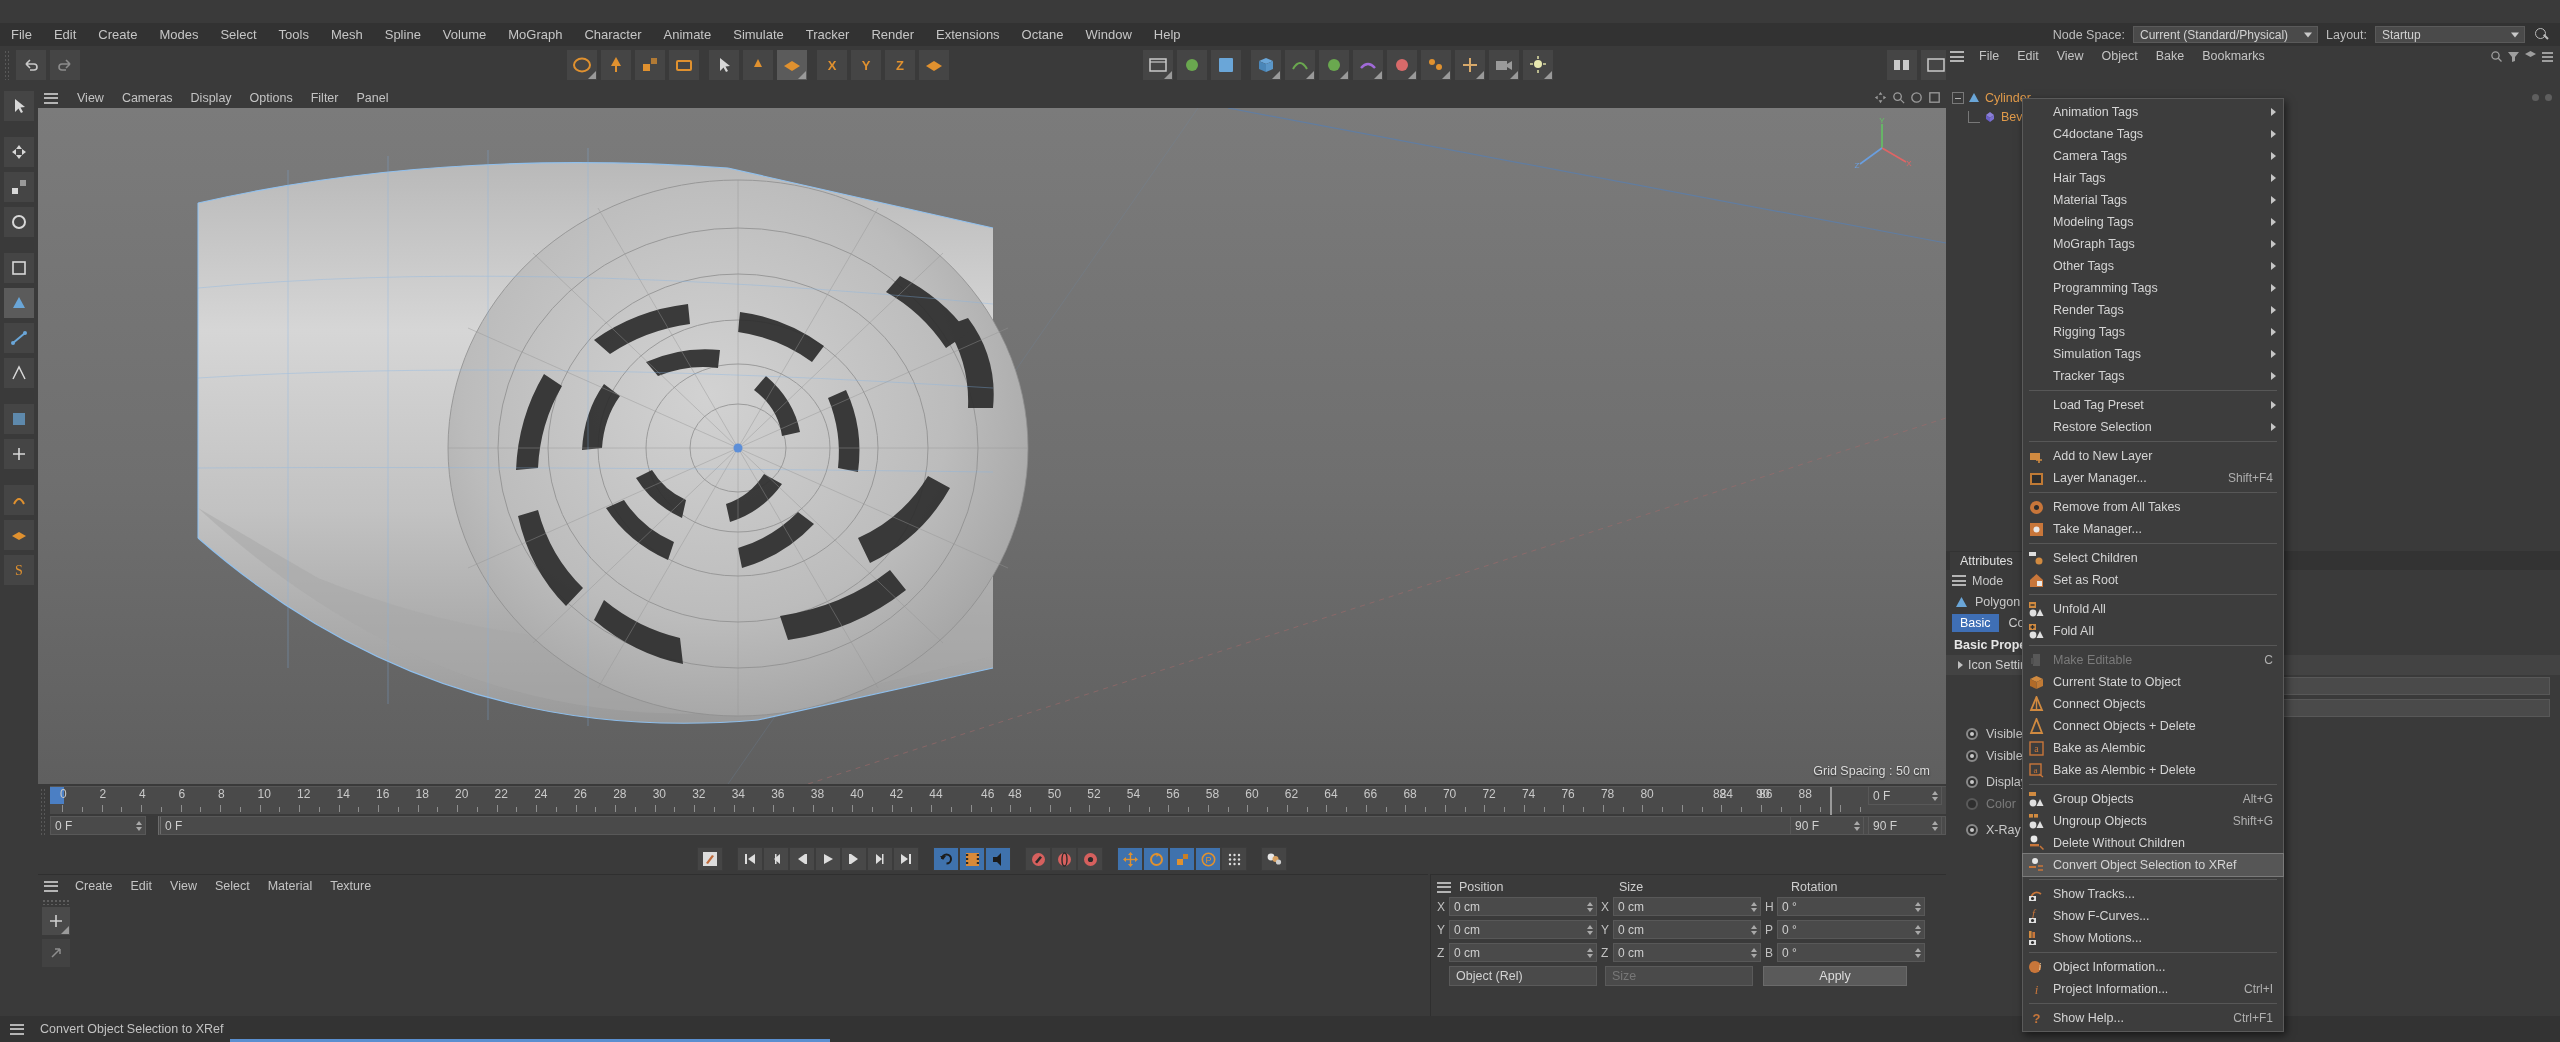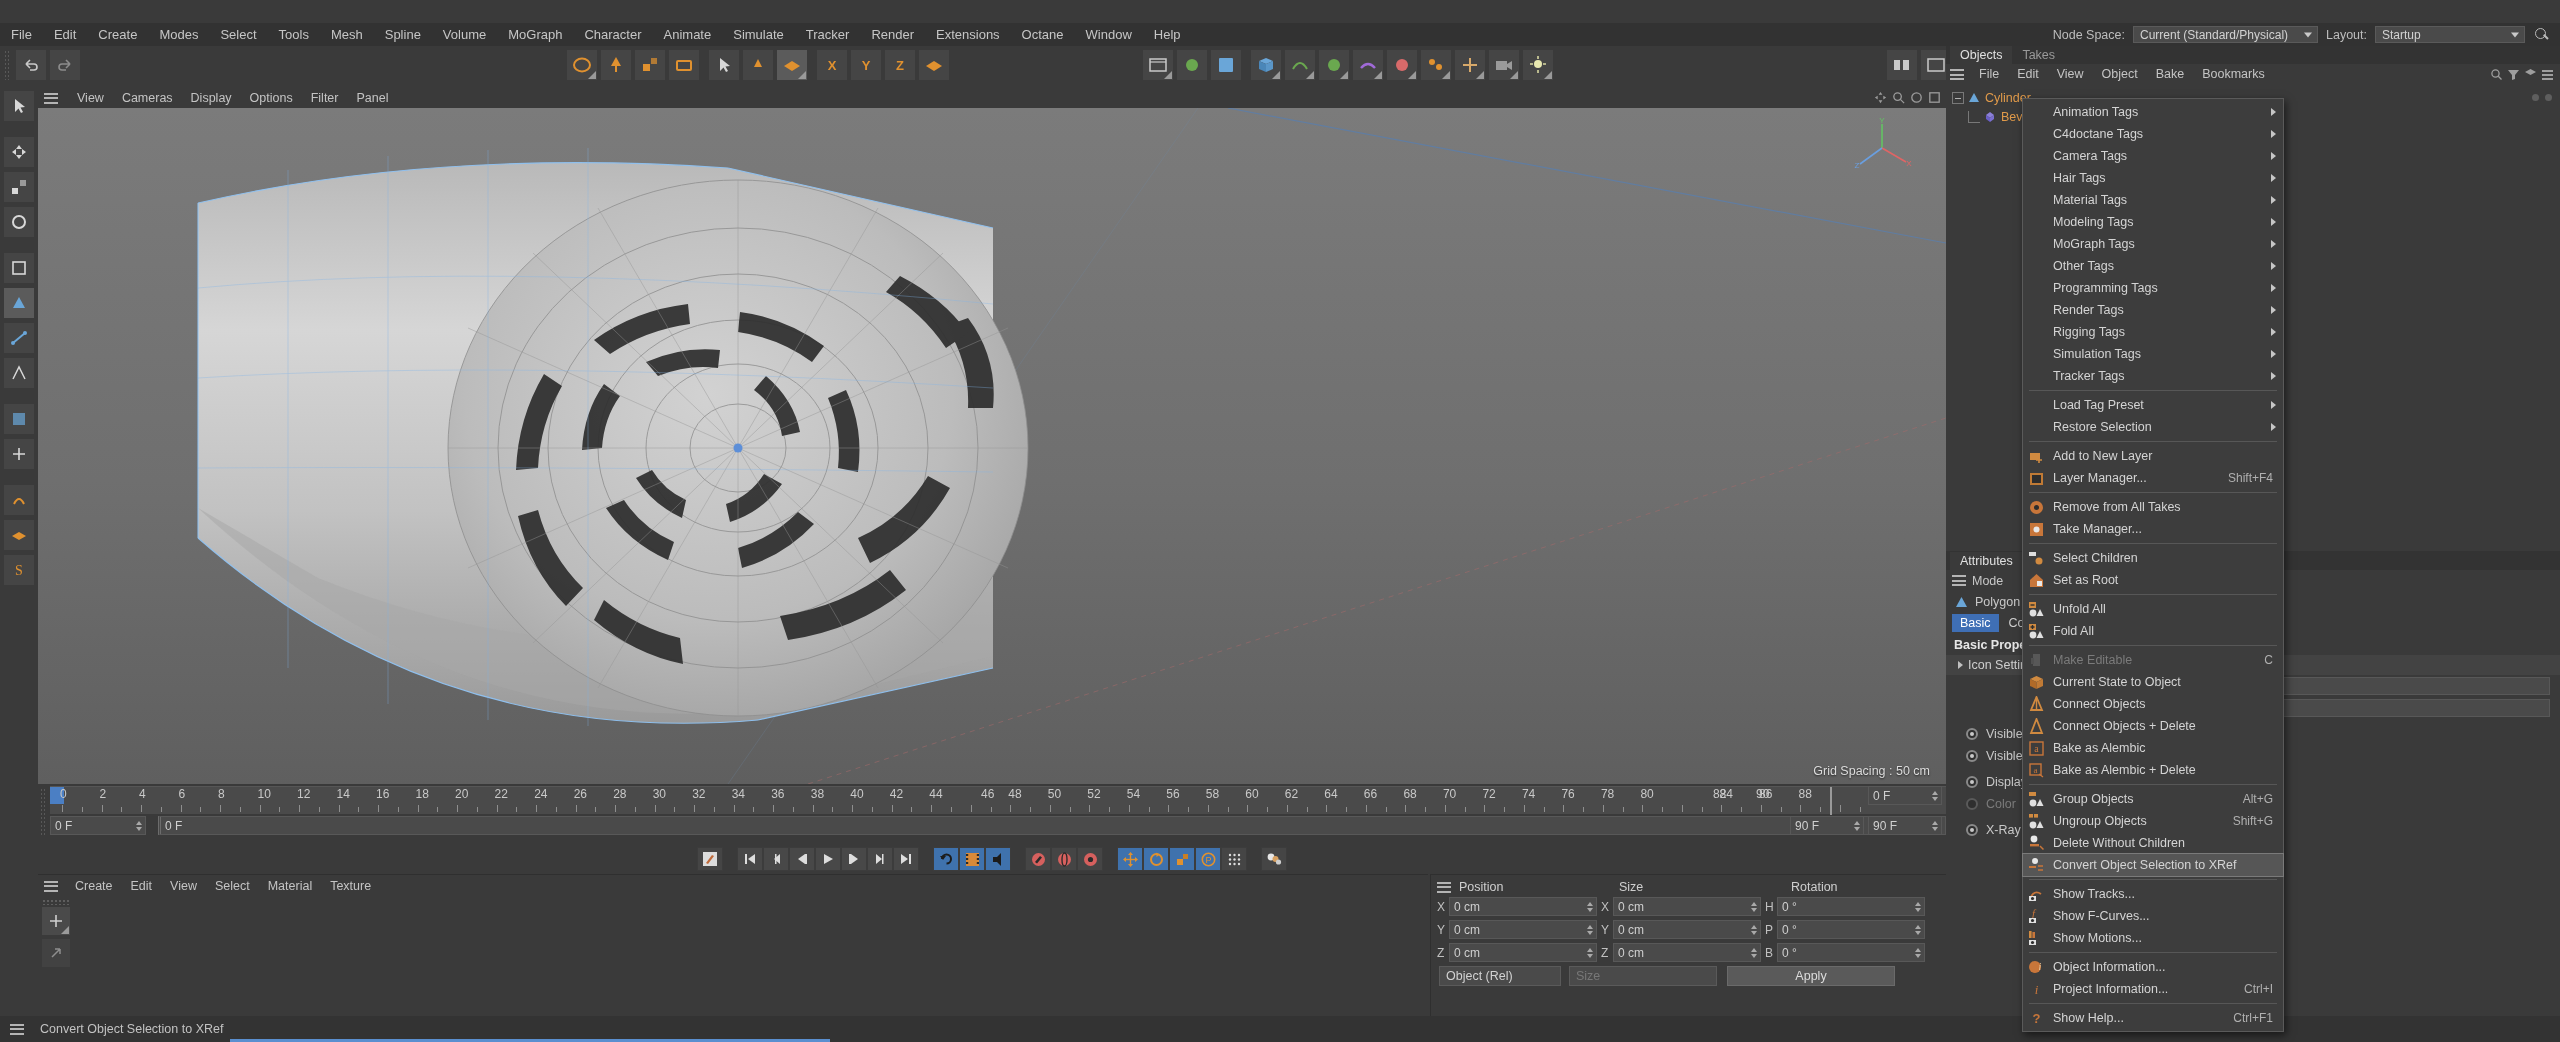--- a/index.html
+++ b/index.html
@@ -1100,40 +1100,36 @@
       <div class="numfield" style="width:148px">
         <span>0 °</span>
         <span class="spin">
             <i class="u"></i>
             <i class="d"></i>
           </span>
       </div>
     </div>
 
     <div class="co-row">
-      <div class="co-sel" style="width:122px; margin-left:2px; margin-right:8px">
+      <div class="co-sel" style="width:148px; margin-left:12px; margin-right:8px">
         <span>Object (Rel)</span>
         <span class="carrow"></span>
       </div>
       <div class="co-sel dis" style="width:148px; margin-right:10px">
         <span>Size</span>
         <span class="carrow"></span>
       </div>
-      <div class="co-apply" style="width:168px">
+      <div class="co-apply" style="width:144px">
         <span>Apply</span>
       </div>
     </div>
   </div>
 
   <div class="rdock">
 
-    <div class="tabrow">
-      <div class="tab active">Objects</div>
-      <div class="tab">Takes</div>
-    </div>
     <div class="mmrow">
       <span class="hamb">
           <i></i>
           <i></i>
           <i></i>
         </span>
       <div class="mmi">File</div>
       <div class="mmi">Edit</div>
       <div class="mmi">View</div>
       <div class="mmi">Object</div>

